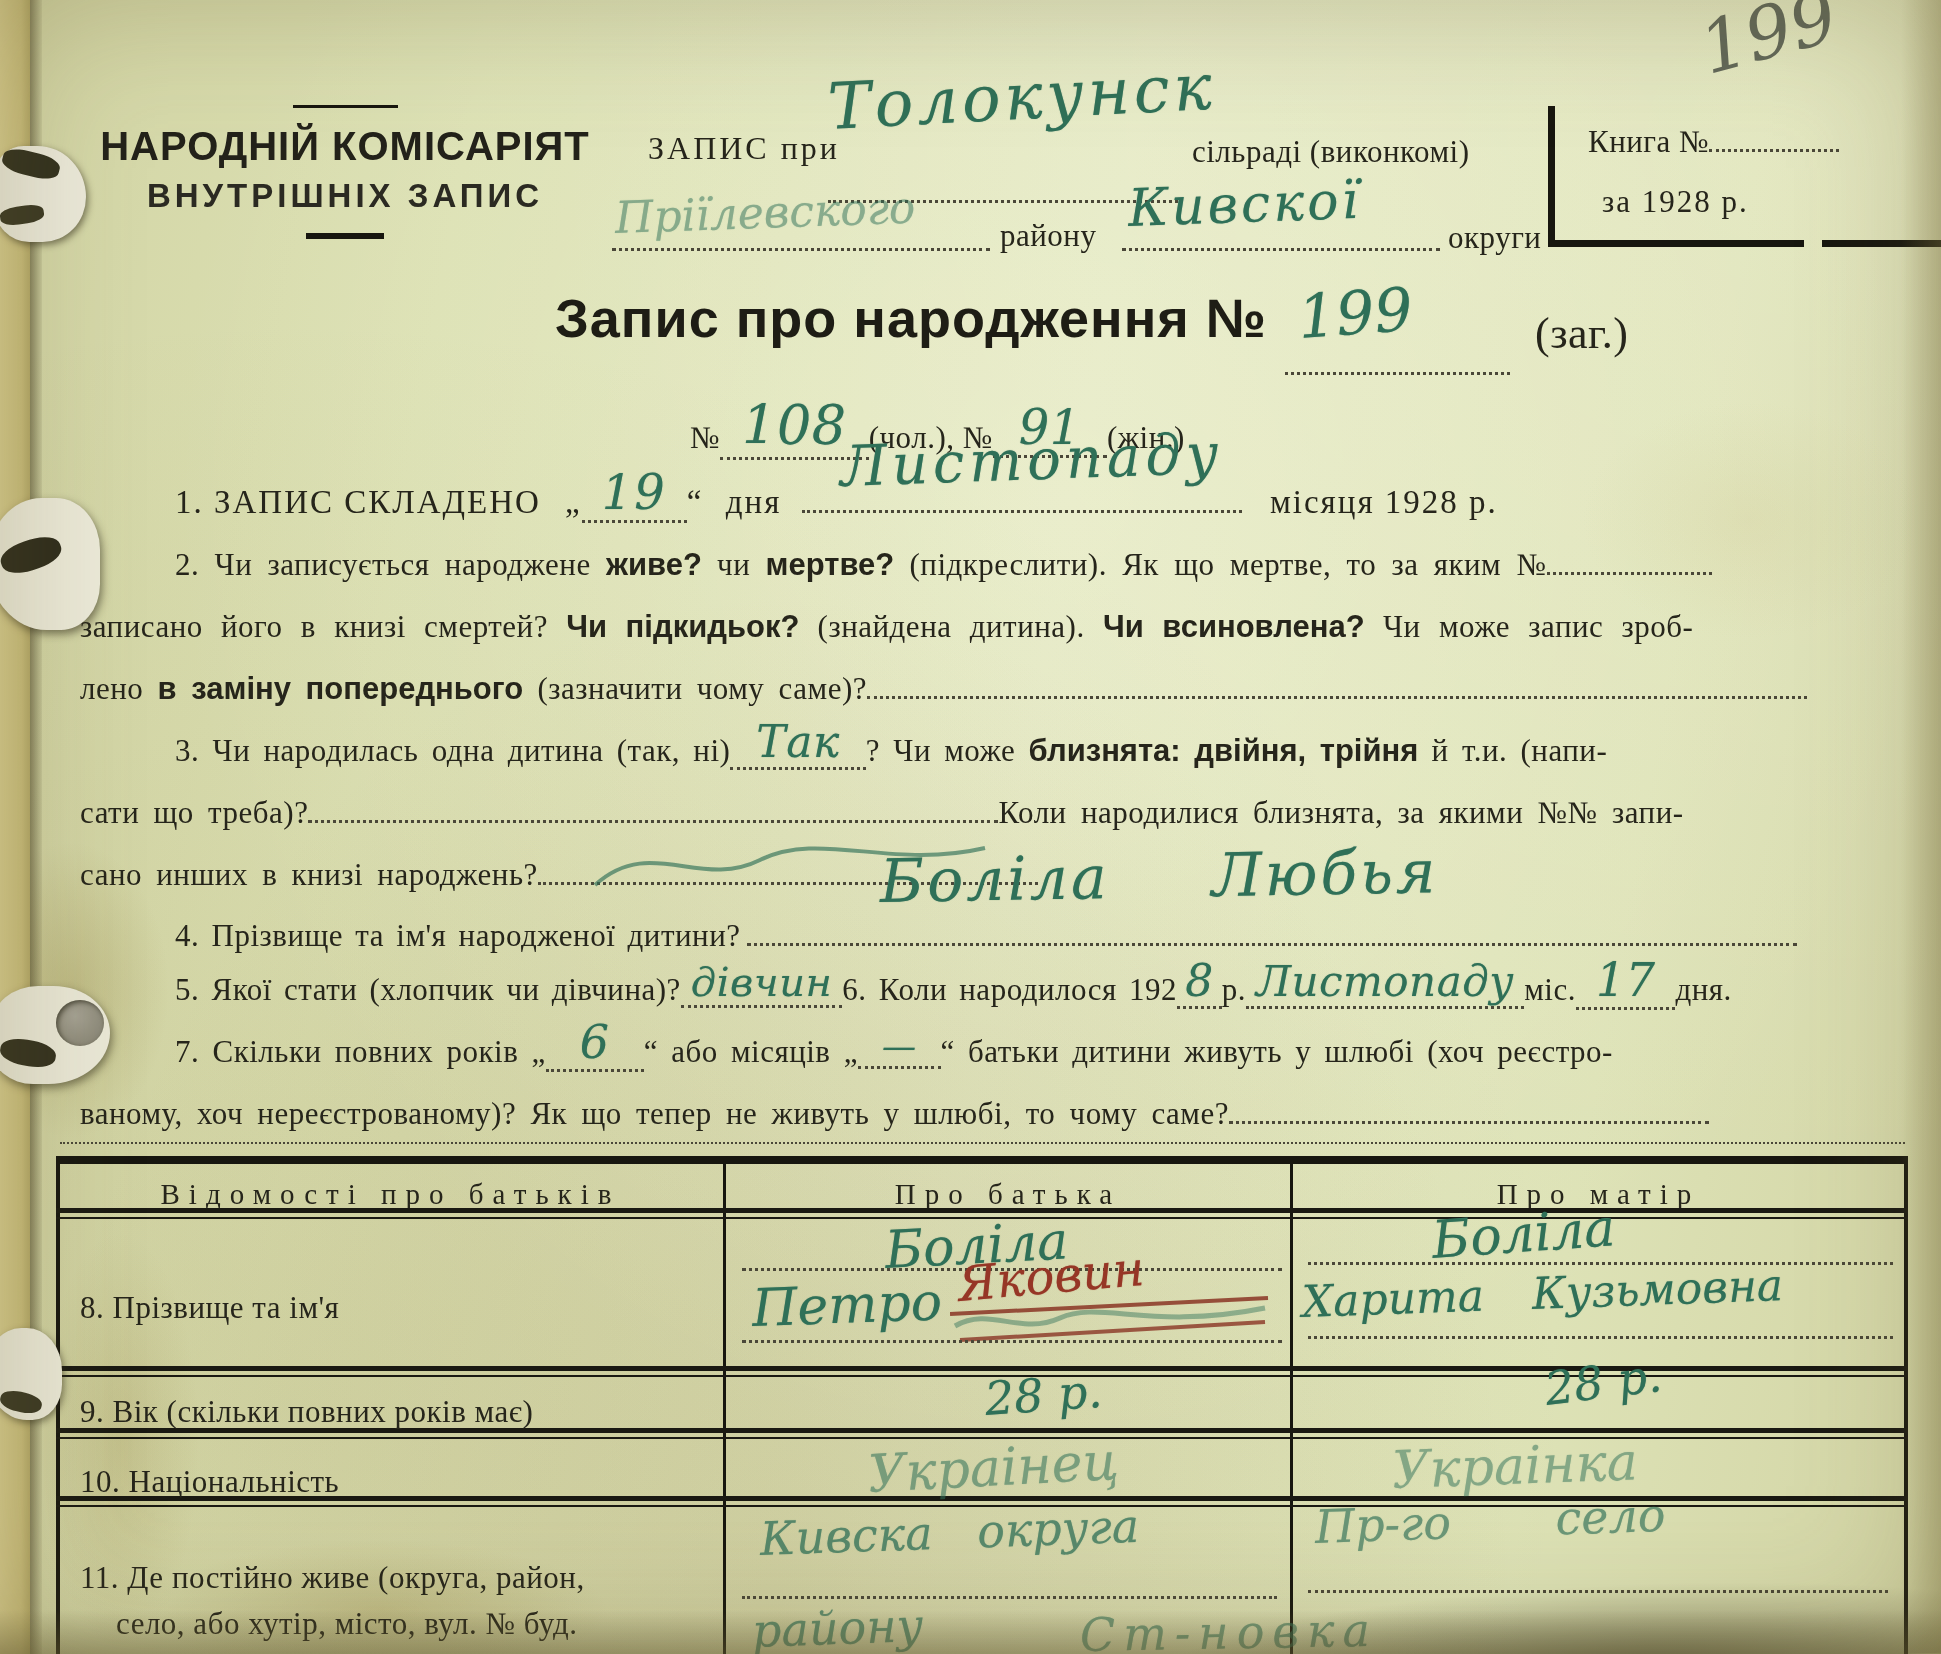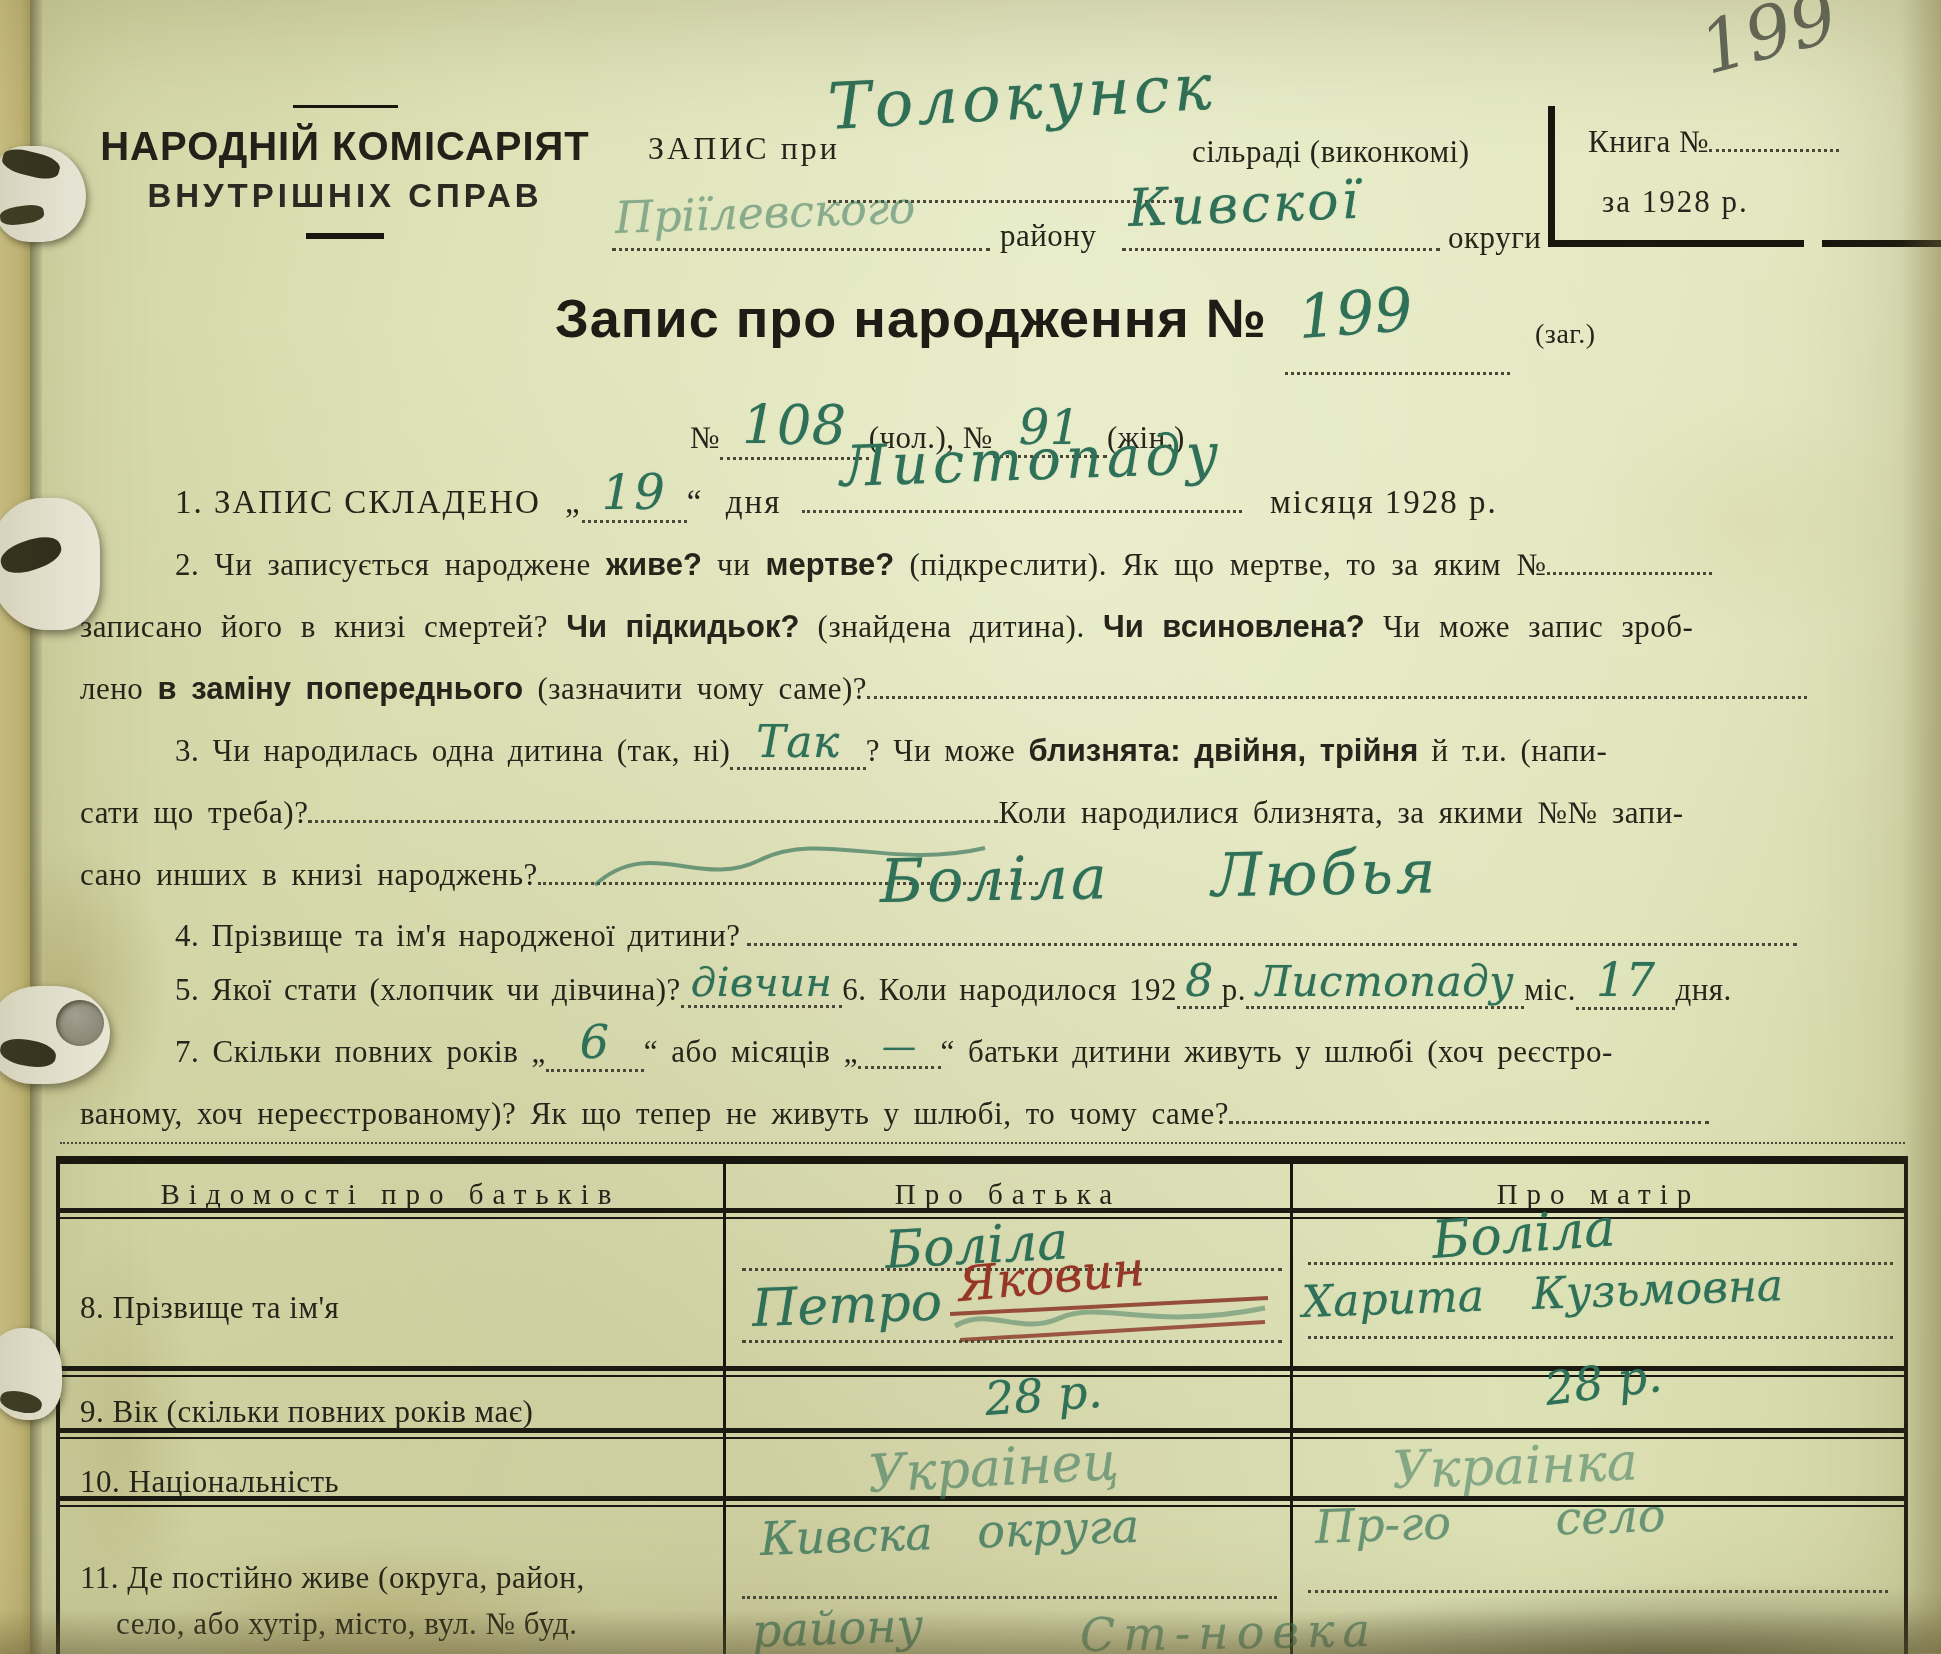--- a/index.html
+++ b/index.html
@@ -32,21 +32,21 @@
 <div class="page">
 
   <div class="stain" style="left:-30px;top:840px;width:200px;height:300px;background:radial-gradient(ellipse,rgba(150,133,66,.32),transparent 70%);"></div>
   <div class="stain" style="left:150px;top:1540px;width:460px;height:140px;background:radial-gradient(ellipse,rgba(158,142,75,.30),transparent 70%);"></div>
   <div class="stain" style="left:1580px;top:400px;width:340px;height:240px;background:radial-gradient(ellipse,rgba(200,190,130,.18),transparent 70%);"></div>
   <div class="stain" style="left:40px;top:1230px;width:160px;height:420px;background:radial-gradient(ellipse,rgba(150,133,66,.22),transparent 70%);"></div>
 
   <div class="abs" style="left:95px;top:95px;width:500px;text-align:center;color:#23221a;">
     <div class="rule" style="position:relative;margin:10px auto 0;width:105px;height:3px;"></div>
     <div style="margin-top:16px;font-family:'Liberation Sans',sans-serif;font-weight:bold;font-size:40px;letter-spacing:1px;">НАРОДНІЙ КОМІСАРІЯТ</div>
-    <div style="margin-top:8px;font-family:'Liberation Sans',sans-serif;font-weight:bold;font-size:33px;letter-spacing:4px;color:#2b2a22;">ВНУТРІШНІХ СПРАВ</div>
+    <div style="margin-top:8px;font-family:'Liberation Sans',sans-serif;font-weight:bold;font-size:33px;letter-spacing:4px;color:#2b2a22;">ВНУТРІШНІХ ЗАПИС</div>
     <div class="rule" style="position:relative;margin:18px auto 0;width:78px;height:6px;"></div>
   </div>
 
   <div class="print" style="left:648px;top:128px;font-size:32px;letter-spacing:3px;">ЗАПИС при</div>
   <div class="hw" style="left:828px;top:70px;font-size:64px;letter-spacing:4px;transform:rotate(-3deg);">Толокунск</div>
   <div class="dline" style="left:828px;top:200px;width:350px;"></div>
   <div class="print" style="left:1192px;top:132px;">сільраді (виконкомі)</div>
   <div class="hw" style="left:615px;top:192px;font-size:44px;opacity:.5;transform:rotate(-2deg);">Пріїлевского</div>
   <div class="dline" style="left:612px;top:248px;width:378px;"></div>
   <div class="print" style="left:1000px;top:216px;">району</div>
@@ -58,21 +58,21 @@
   <div class="rule" style="left:1548px;top:240px;width:256px;height:7px;"></div>
   <div class="rule" style="left:1822px;top:240px;width:119px;height:7px;"></div>
   <div class="print" style="left:1588px;top:122px;font-size:31px;"><span>Книга №</span><span class="dots" style="width:130px;"></span></div>
   <div class="print" style="left:1602px;top:182px;font-size:31px;letter-spacing:2px;">за 1928 р.</div>
 
   <div class="hw" style="left:1702px;top:8px;font-size:72px;color:rgba(68,75,66,.82);text-shadow:none;transform:rotate(-15deg);">199</div>
 
   <div class="print" style="left:555px;top:298px;font-family:'Liberation Sans',sans-serif;font-weight:bold;font-size:54px;letter-spacing:1px;color:#1e1d15;">Запис про народження №</div>
   <div class="hw" style="left:1298px;top:282px;font-size:60px;transform:rotate(-4deg);">199</div>
   <div class="dline" style="left:1285px;top:372px;width:225px;"></div>
-  <div class="print" style="left:1535px;top:314px;font-size:28px;text-align:right;">(заг.)</div>
+  <div class="print" style="left:1535px;top:314px;font-size:44px;text-align:right;">(заг.)</div>
 
   <div class="print" style="left:690px;top:418px;">
     <span>№</span><span class="hwi" style="font-size:54px;padding:0 22px;">108</span><span>(чол.), №</span><span class="hwi" style="font-size:48px;padding:0 26px;">91</span><span>(жін.)</span>
   </div>
 
   <div class="print" style="left:175px;top:482px;font-size:33px;letter-spacing:2px;">
     <span>1. ЗАПИС СКЛАДЕНО</span>
     <span style="margin-left:14px;">„</span><span class="hwi" style="font-size:48px;padding:0 20px;">19</span><span>“</span>
     <span style="margin-left:12px;">дня</span>
     <span class="dots" style="width:440px;margin-left:10px;"></span>

